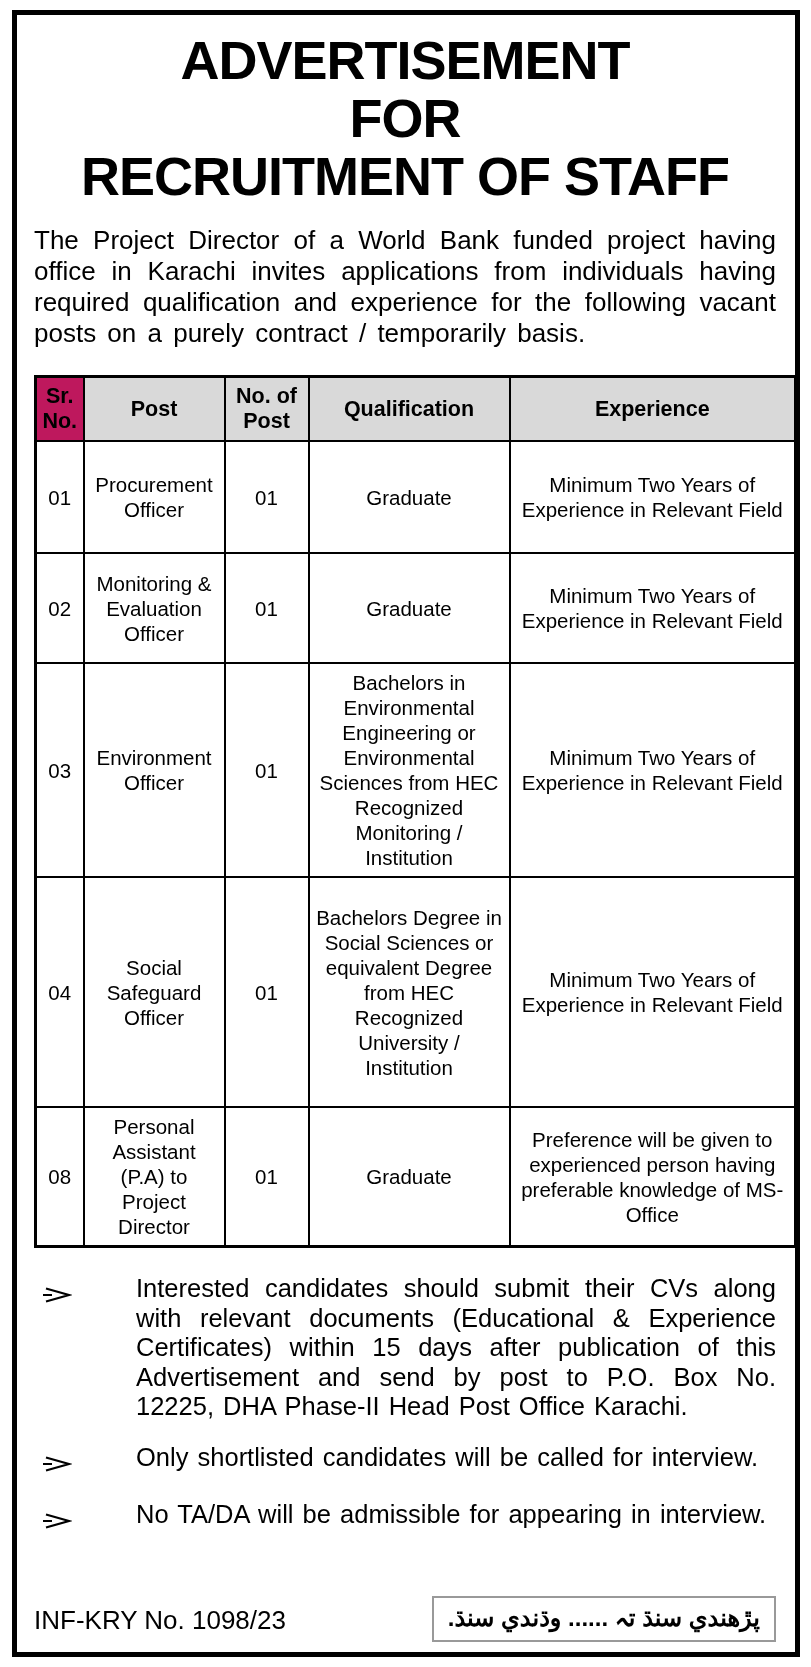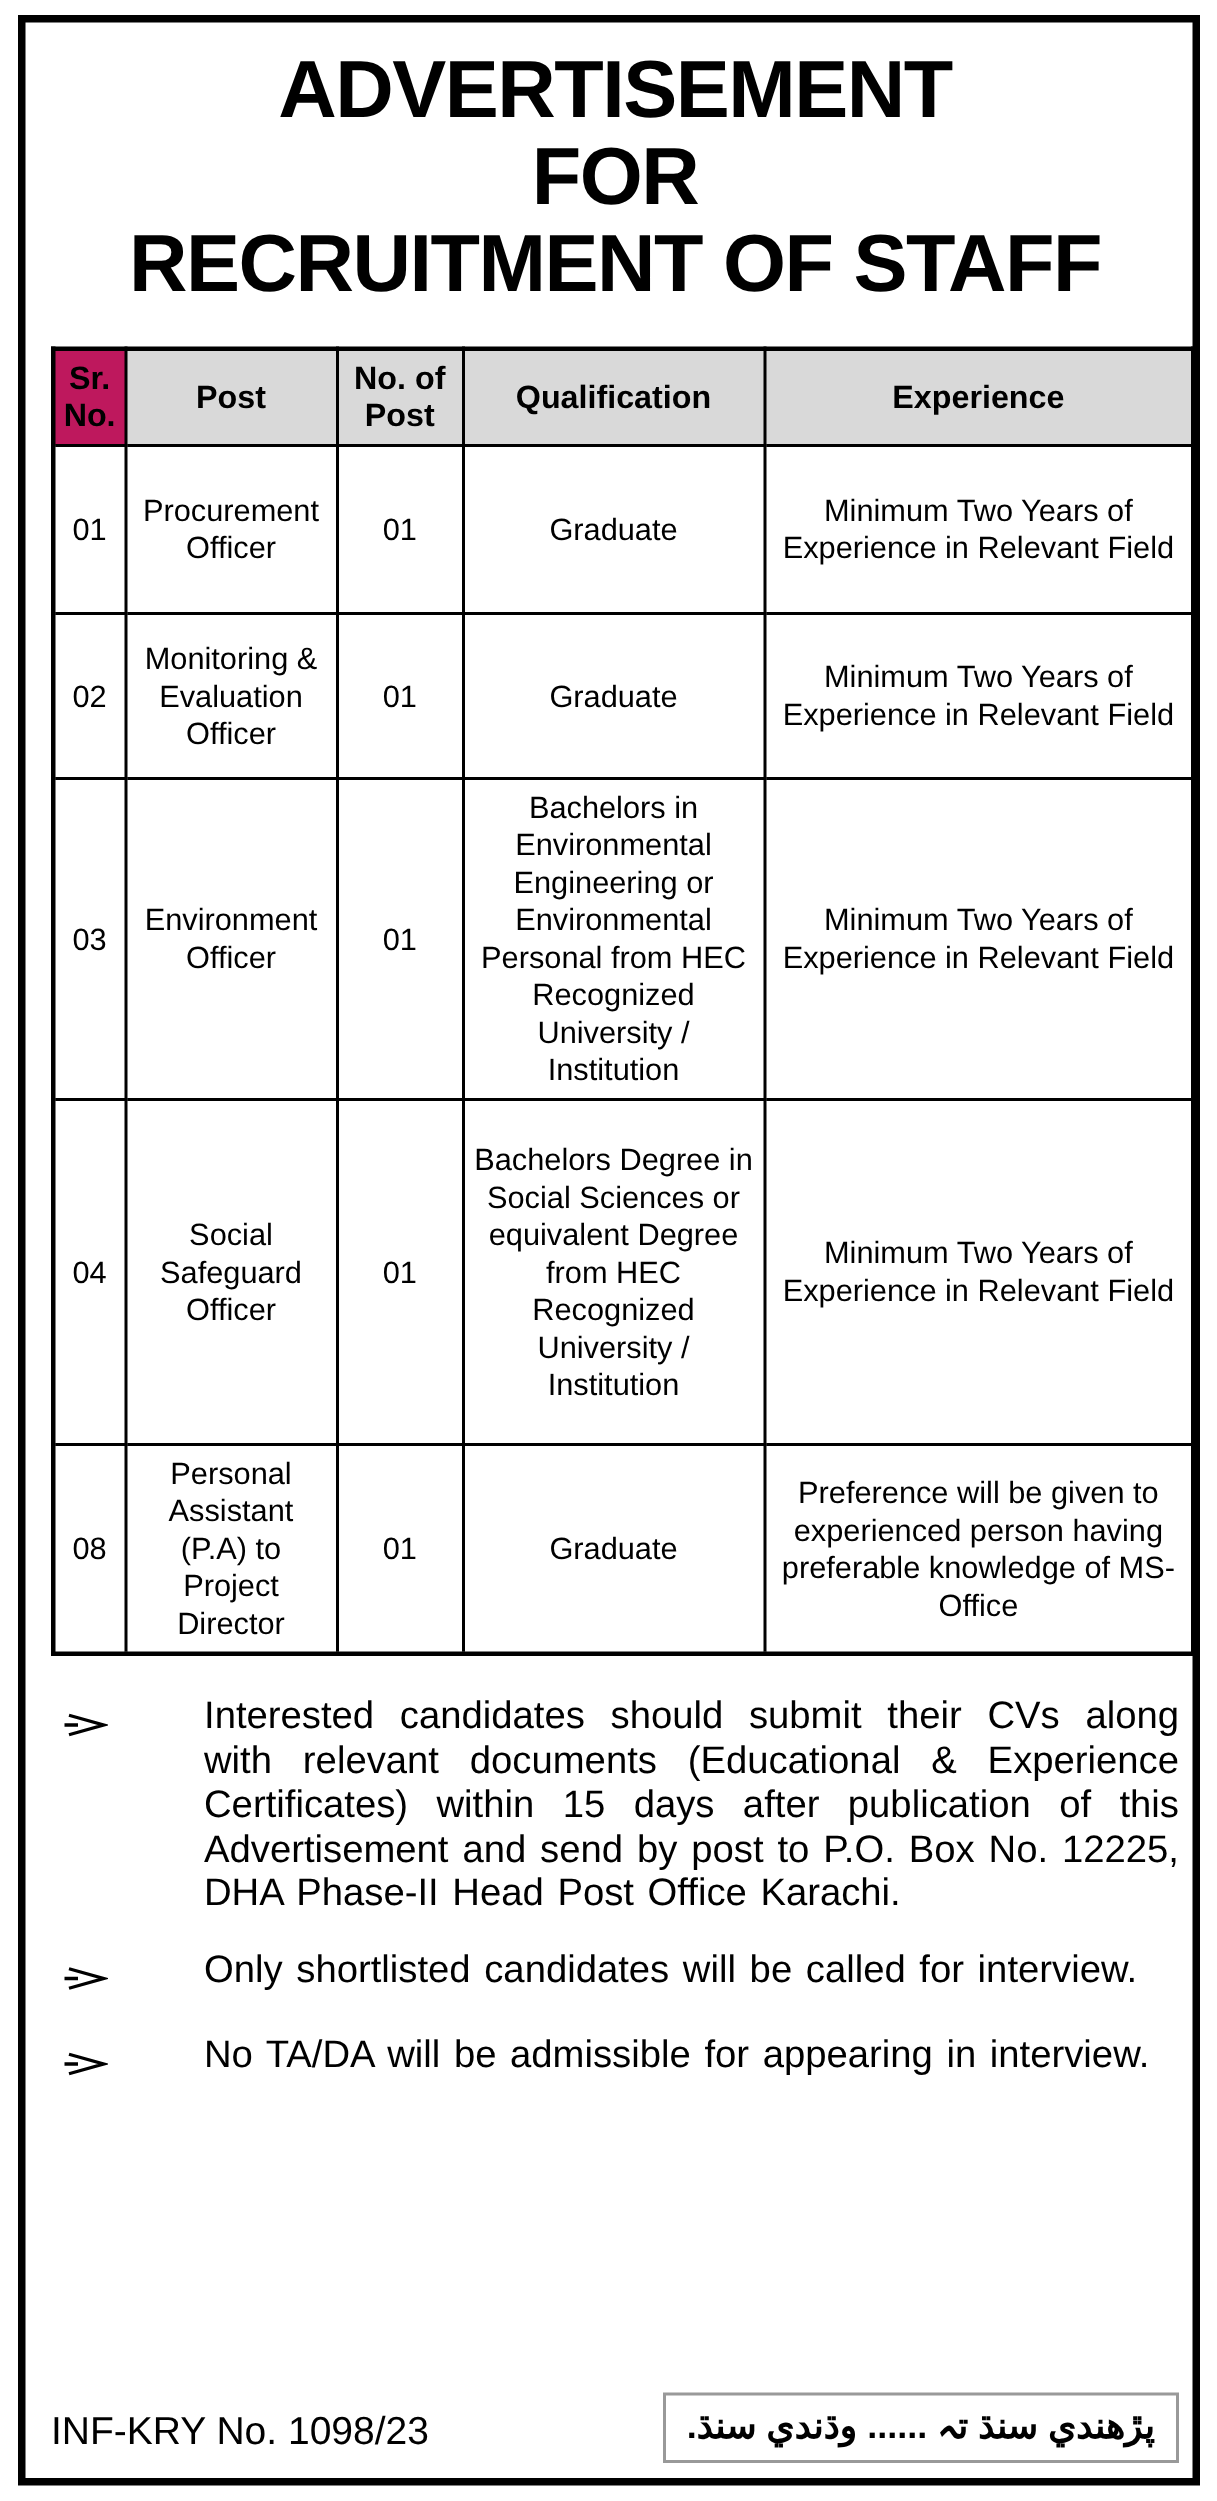--- a/index.html
+++ b/index.html
@@ -8,21 +8,21 @@
     background: #ffffff;
     color: #000;
     font-family: "Liberation Sans", sans-serif;
     overflow: hidden;
   }
   .page { position: relative; width: 811px; height: 1667px; background: #fff; }
   .ad-frame {
     position: absolute;
     left: 12px; top: 10px; right: 11px; bottom: 10px;
     border: 5px solid #000;
-    padding: 8px 9px 8px 17px;
+    padding: 8px 19px 8px 17px;
     display: flex;
     flex-direction: column;
     background: #fff;
   }
   .title-block {
     margin-top: 8px;
     text-align: center;
     font-weight: bold;
     font-size: 54px;
     line-height: 58px;
@@ -103,20 +103,21 @@
 
 <div class="page">
   <div class="ad-frame">
 
     <div class="title-block">
       <div>ADVERTISEMENT</div>
       <div>FOR</div>
       <div>RECRUITMENT OF STAFF</div>
     </div>
 
+    <p class="intro">The Project Director of a World Bank funded project having office in Karachi invites applications from individuals having required qualification and experience for the following vacant posts on a purely contract / temporarily basis.</p>
 
     <table class="posts">
       <colgroup>
         <col style="width:48px">
         <col style="width:141px">
         <col style="width:84px">
         <col style="width:201px">
         <col style="width:286px">
       </colgroup>
       <thead>
@@ -142,21 +143,21 @@
           <td>02</td>
           <td>Monitoring &amp; Evaluation Officer</td>
           <td>01</td>
           <td>Graduate</td>
           <td>Minimum Two Years of Experience in Relevant Field</td>
         </tr>
         <tr class="row-3">
           <td>03</td>
           <td>Environment Officer</td>
           <td>01</td>
-          <td>Bachelors in Environmental Engineering or Environmental Personal from HEC Recognized University / Institution</td>
+          <td>Bachelors in Environmental Engineering or Environmental Sciences from HEC Recognized Monitoring / Institution</td>
           <td>Minimum Two Years of Experience in Relevant Field</td>
         </tr>
         <tr class="row-4">
           <td>04</td>
           <td>Social Safeguard Officer</td>
           <td>01</td>
           <td>Bachelors Degree in Social Sciences or equivalent Degree from HEC Recognized University / Institution</td>
           <td>Minimum Two Years of Experience in Relevant Field</td>
         </tr>
         <tr class="row-5">

